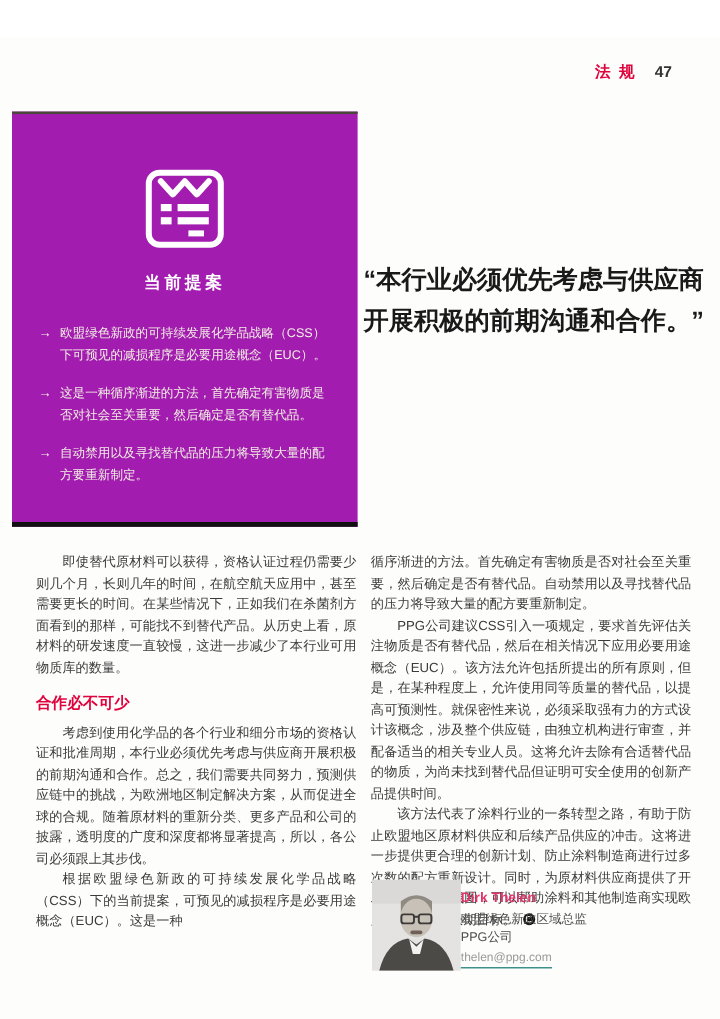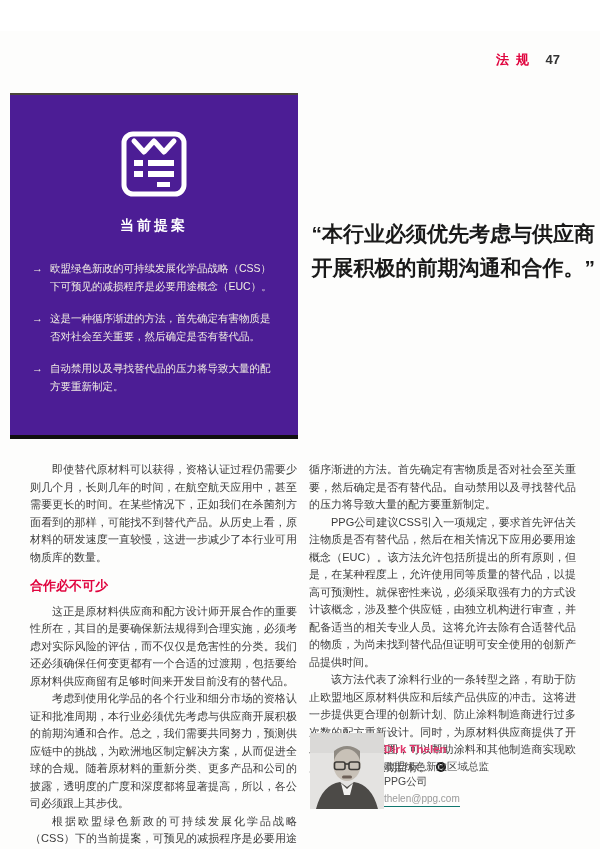--- a/index.html
+++ b/index.html
@@ -9,36 +9,36 @@
     overflow:hidden;
     margin-top:31px;
   }
   
   .page-header{position:absolute;top:20px;right:40px;font-size:13px;}
   .section-label{color:#e0043e;font-weight:bold;letter-spacing:7px;}
   .page-number{color:#333;font-weight:600;margin-left:6px;}
   
   .proposal-box{
     position:absolute;left:10px;top:62px;width:288px;height:346px;
-    background:#4c1d95;border-top:2px solid #4a463a;border-bottom:4px solid #101010;
-    box-sizing:border-box;padding:30px 22px 0 22px;
+    background:#a21caf;border-top:2px solid #4a463a;border-bottom:4px solid #101010;
+    box-sizing:border-box;padding:40px 22px 0 22px;
   }
   .box-icon{width:74px;height:74px;margin:2px auto 0 auto;}
   .box-title{
     margin:16px 0 0 0;text-align:center;color:#ffffff;font-size:14px;
     font-weight:bold;letter-spacing:3px;
   }
   .bullets{margin-top:24px;display:flex;flex-direction:column;gap:13px;}
   .bullet{display:flex;gap:7px;font-size:10.5px;line-height:1.75;color:#f1eee3;}
   .bullet .arrow{flex:none;font-size:11px;}
   
   .pull-quote{
     position:absolute;left:303px;top:186px;width:292px;margin:0;
     font-size:21px;line-height:1.62;font-weight:bold;color:#191919;
-    text-align:right;
+    text-align:left;
   }
   
   .columns{
     position:absolute;left:30px;top:430px;width:546px;
     display:flex;gap:12px;
   }
   .col{flex:1;font-size:11px;line-height:17.5px;text-align:justify;color:#3b3b3b;}
   .col p{margin:0;}
   .col p.ind{text-indent:2em;}
   .subhead{margin:11px 0 8px 0;color:#e0043e;font-size:13px;font-weight:bold;text-indent:0;}
@@ -101,21 +101,20 @@
       </div>
     </div>
   </aside>
 
   <blockquote class="pull-quote">“本行业必须优先考虑与供应商开展积极的前期沟通和合作。”</blockquote>
 
   <section class="columns">
     <div class="col">
       <p class="ind">即使替代原材料可以获得，资格认证过程仍需要少则几个月，长则几年的时间，在航空航天应用中，甚至需要更长的时间。在某些情况下，正如我们在杀菌剂方面看到的那样，可能找不到替代产品。从历史上看，原材料的研发速度一直较慢，这进一步减少了本行业可用物质库的数量。</p>
       <h3 class="subhead">合作必不可少</h3>
-      <p class="ind">这正是原材料供应商和配方设计师开展合作的重要性所在，其目的是要确保新法规得到合理实施，必须考虑对实际风险的评估，而不仅仅是危害性的分类。我们还必须确保任何变更都有一个合适的过渡期，包括要给原材料供应商留有足够时间来开发目前没有的替代品。</p>
       <p class="ind">考虑到使用化学品的各个行业和细分市场的资格认证和批准周期，本行业必须优先考虑与供应商开展积极的前期沟通和合作。总之，我们需要共同努力，预测供应链中的挑战，为欧洲地区制定解决方案，从而促进全球的合规。随着原材料的重新分类、更多产品和公司的披露，透明度的广度和深度都将显著提高，所以，各公司必须跟上其步伐。</p>
       <p class="ind">根据欧盟绿色新政的可持续发展化学品战略（CSS）下的当前提案，可预见的减损程序是必要用途概念（EUC）。这是一种</p>
     </div>
     <div class="col">
       <p class="cont">循序渐进的方法。首先确定有害物质是否对社会至关重要，然后确定是否有替代品。自动禁用以及寻找替代品的压力将导致大量的配方要重新制定。</p>
       <p class="ind">PPG公司建议CSS引入一项规定，要求首先评估关注物质是否有替代品，然后在相关情况下应用必要用途概念（EUC）。该方法允许包括所提出的所有原则，但是，在某种程度上，允许使用同等质量的替代品，以提高可预测性。就保密性来说，必须采取强有力的方式设计该概念，涉及整个供应链，由独立机构进行审查，并配备适当的相关专业人员。这将允许去除有合适替代品的物质，为尚未找到替代品但证明可安全使用的创新产品提供时间。</p>
       <p class="ind"><span>该方法代表了涂料行业的一条转型之路，有助于防止欧盟地区原材料供应和后续产品供应的冲击。这将进一步提供更合理的创新计划、防止涂料制造商进行过多次数的配方重新设计。同时，为原材料供应商提供了开发新物质的路线图，可以帮助涂料和其他制造商实现欧盟绿色新政的长期目标。</span><span class="endmark"></span></p>
     </div>
   </section>
 

